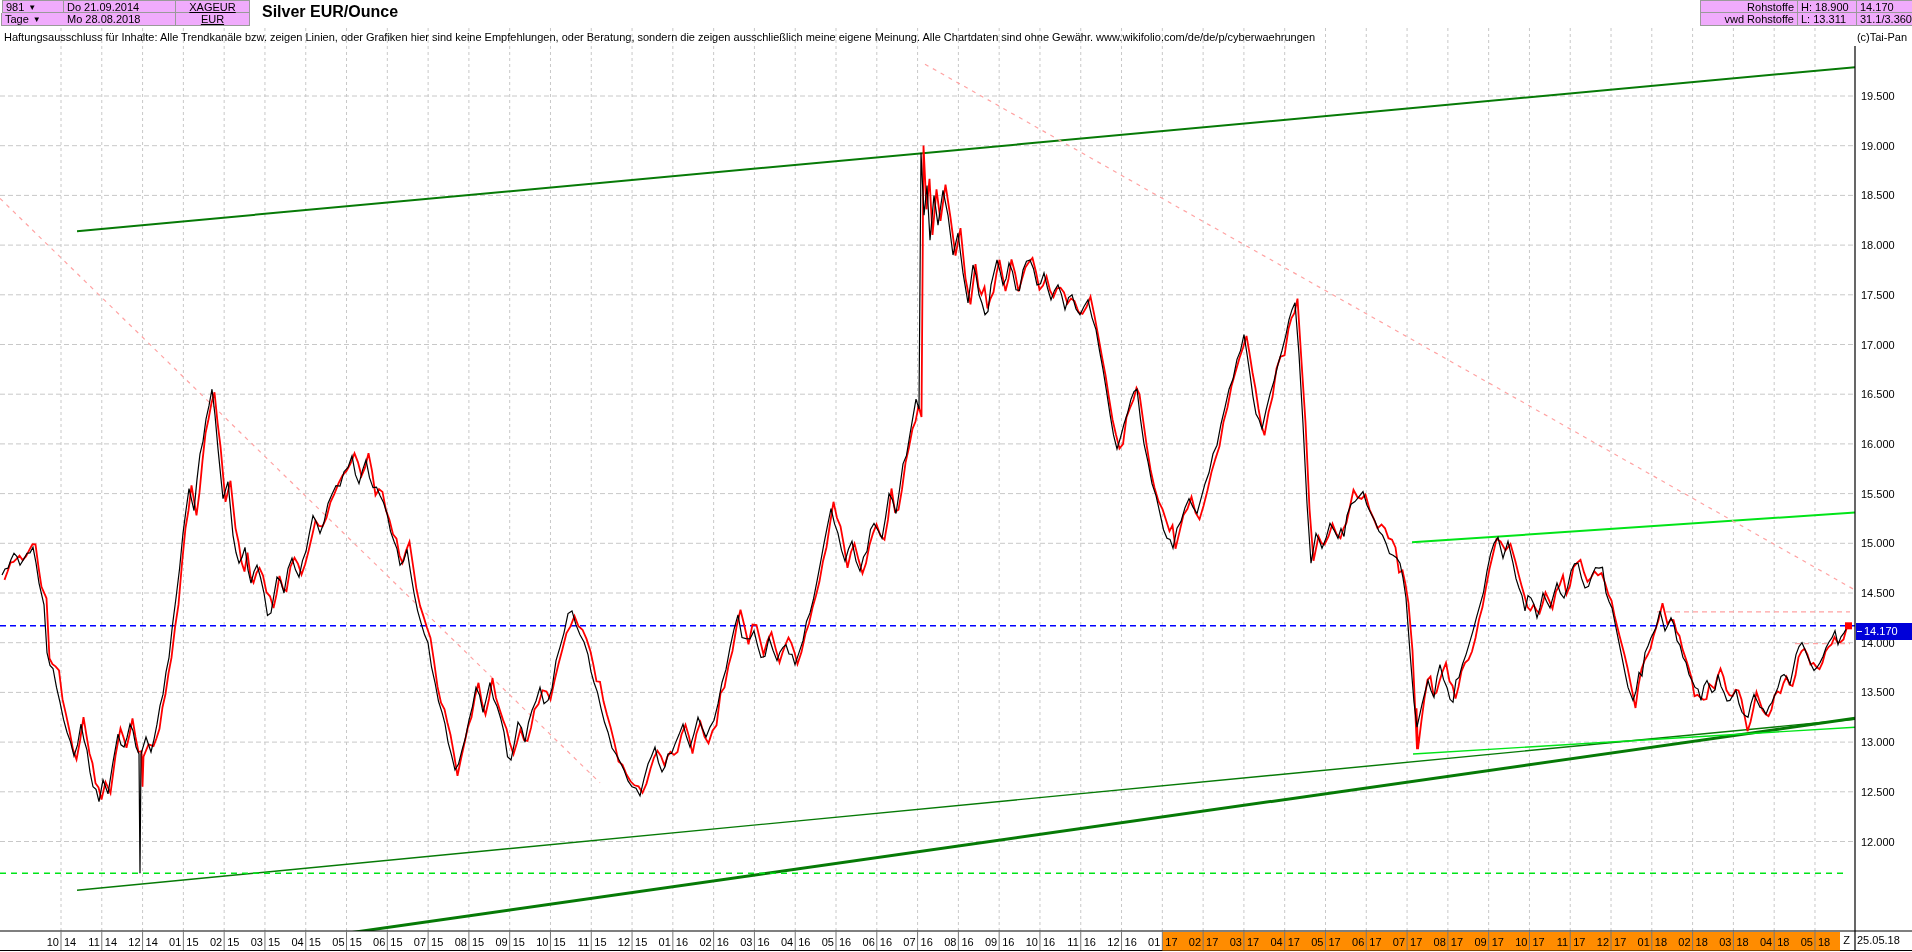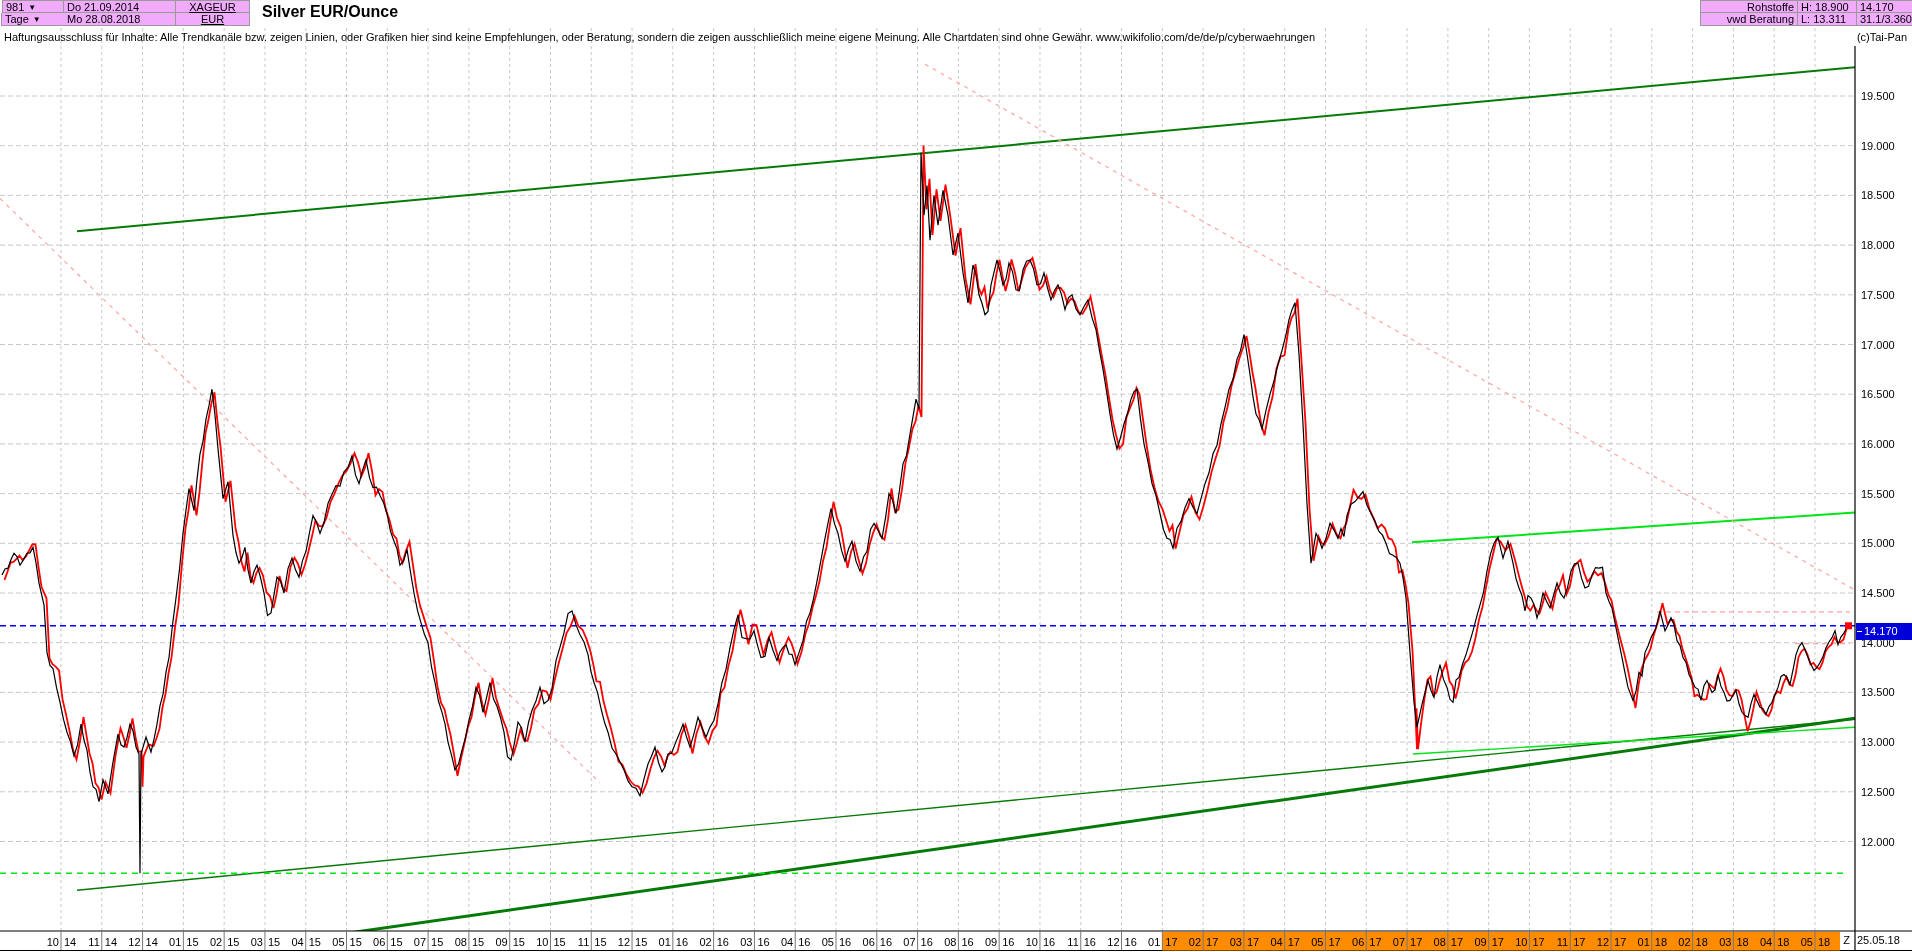--- a/index.html
+++ b/index.html
@@ -265,21 +265,21 @@
 <div class="cell top" style="left:64px;top:0;width:112px;"><span>Do 21.09.2014</span></div>
 <div class="cell top ctr" style="left:176px;top:0;width:74px;"><span>XAGEUR</span></div>
 <div class="cell first" style="left:1px;top:13px;width:74px;"><span>Tage</span><span class="arrow">▼</span></div>
 <div class="cell" style="left:64px;top:13px;width:112px;"><span>Mo 28.08.2018</span></div>
 <div class="cell ctr" style="left:176px;top:13px;width:74px;"><span>EUR</span></div>
 <div id="page-title"><span>Silver EUR/Ounce</span></div>
 
 <div class="cell top rgt first" style="left:1700px;top:0;width:98px;border-right:1px solid #9a9a9a;padding-left:12px;"><span>Rohstoffe</span></div>
 <div class="cell top" style="left:1798px;top:0;width:59px;"><span>H: 18.900</span></div>
 <div class="cell top" style="left:1857px;top:0;width:55px;border-right:none;"><span>14.170</span></div>
-<div class="cell rgt first" style="left:1700px;top:13px;width:98px;"><span>vwd Beratung</span></div>
+<div class="cell rgt first" style="left:1700px;top:13px;width:98px;"><span>vwd Rohstoffe</span></div>
 <div class="cell" style="left:1798px;top:13px;width:59px;"><span>L: 13.311</span></div>
 <div class="cell" style="left:1857px;top:13px;width:55px;border-right:none;"><span>31.1/3.360</span></div>
 
 <div id="disclaimer"><span>Haftungsausschluss für Inhalte: Alle Trendkanäle bzw. zeigen Linien, oder Grafiken hier sind keine Empfehlungen, oder Beratung, sondern die zeigen ausschließlich meine eigene Meinung. Alle Chartdaten sind ohne Gewähr.  www.wikifolio.com/de/de/p/cyberwaehrungen</span></div>
 <div id="watermark"><span>(c)Tai-Pan</span></div>
 
 <div id="price-tag"><span>14.170</span></div>
 
 <span id="z-marker"><span>Z</span></span>
 <span id="end-date"><span>25.05.18</span></span>

